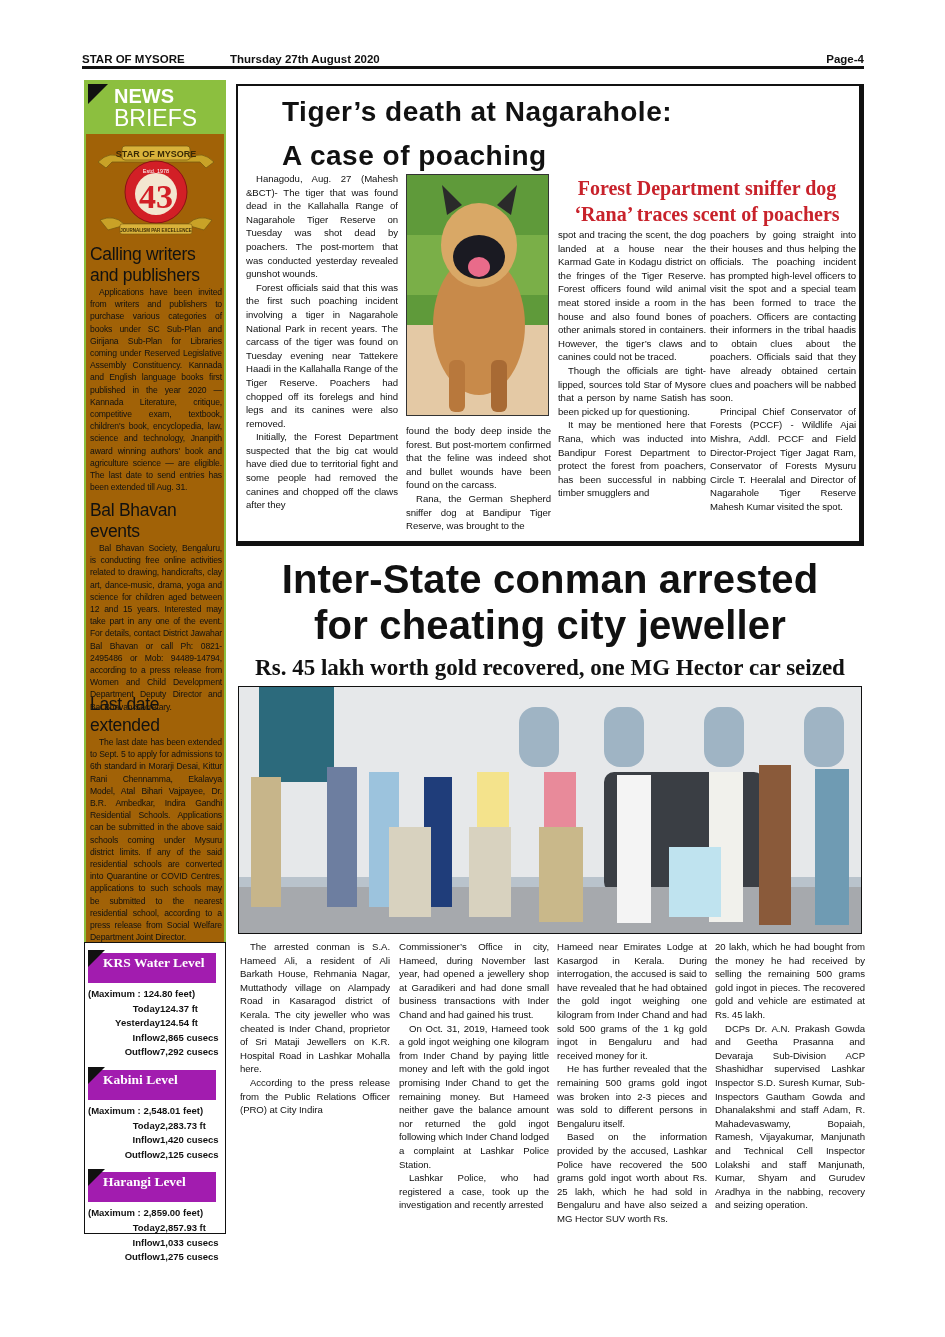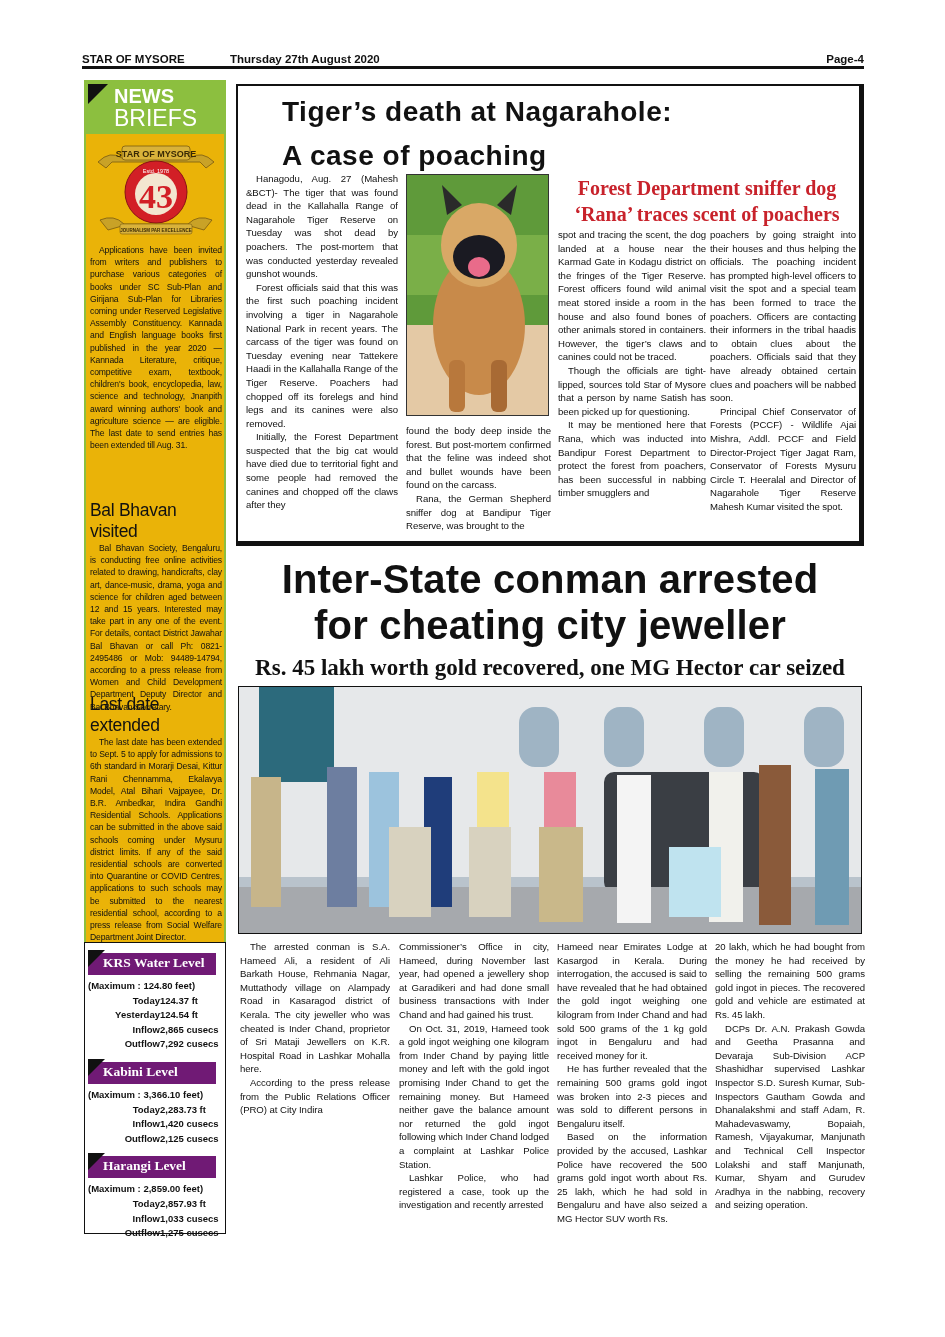--- a/index.html
+++ b/index.html
@@ -8,35 +8,35 @@
 
   .masthead { position: absolute; left: 82px; top: 53px; width: 782px; height: 16px;
     border-bottom: 3px solid #111; font-weight: bold; font-size: 11.5px; }
   .masthead span { position: absolute; top: 0; }
   .mh-paper { left: 0; }
   .mh-date { left: 148px; }
   .mh-page { right: 0; }
 
   
   .briefs { position: absolute; left: 84px; top: 80px; width: 142px; height: 1045px;
-    border: 2px solid #8cbf3f; background: #eab308; }
+    border: 2px solid #8cbf3f; background: #a16207; }
   .briefs-head { position: absolute; left: 0; top: 0; width: 138px; height: 52px; background: #8cbf3f; }
   .briefs-head .corner { position: absolute; left: 2px; top: 2px; width: 0; height: 0;
     border-top: 20px solid #111; border-right: 20px solid transparent; }
   .briefs-head .t1 { position: absolute; left: 28px; top: 4px; font-size: 20px; font-weight: bold; color: #fff; line-height: 20px; }
   .briefs-head .t2 { position: absolute; left: 28px; top: 23px; font-size: 23px; color: #fff; line-height: 26px; }
   .logo { position: absolute; left: 4px; top: 58px; width: 132px; height: 100px; }
   .brief { position: absolute; left: 4px; width: 132px; }
   .brief h3 { font-weight: normal; font-size: 17.5px; line-height: 21px; color: #111; letter-spacing: -0.3px; }
   .brief p { font-family: "Liberation Sans", sans-serif; font-size: 8.6px; line-height: 12.2px;
     text-align: justify; text-indent: 9px; letter-spacing: -0.15px; color: #111; }
 
   
   .dams { position: absolute; left: 84px; top: 942px; width: 142px; height: 292px; border: 1px solid #111; background: #fff; }
-  .dam-head { position: relative; margin: 10px 9px 4px 3px; height: 22px; background: #701a75; }
+  .dam-head { position: relative; margin: 10px 9px 4px 3px; height: 30px; background: #a21caf; }
   .dam-head .corner { position: absolute; left: 0; top: -3px; width: 0; height: 0;
     border-top: 17px solid #111; border-right: 17px solid transparent; }
   .dam-head span { position: absolute; left: 15px; top: 2px; font-family: "Liberation Serif", serif; font-weight: bold;
     font-size: 13.5px; color: #fff; white-space: nowrap; }
   .dam-row { display: flex; font-size: 9.5px; font-weight: bold; line-height: 14.6px; padding-left: 3px; text-align: right; }
   .dam-row .k { width: 72px; }
   .dam-max { font-size: 9.5px; font-weight: bold; line-height: 14.6px; padding-left: 3px; }
 
   
   .tiger { position: absolute; left: 236px; top: 84px; width: 628px; height: 462px; border: 2px solid #111; border-right-width: 5px; border-bottom-width: 5px; }
@@ -78,24 +78,25 @@
     <circle cx="66" cy="52" r="31" fill="#d21f26" stroke="#8a1016" stroke-width="1"></circle>
     <circle cx="66" cy="54" r="21" fill="#f3e6d0"></circle>
     <text x="66" y="33" text-anchor="middle" font-family="Liberation Sans, sans-serif" font-size="5.5" fill="#fff">Estd. 1978</text>
     <text x="66" y="68" text-anchor="middle" font-family="Liberation Serif, serif" font-weight="bold" font-size="34" fill="#d21f26">43</text>
     <path d="M10 80 Q24 74 34 84 L98 84 Q108 74 122 80 L114 90 L100 86 L32 86 L18 90 Z" fill="#c9a227" stroke="#7a5a10" stroke-width="0.8"></path>
     <rect x="30" y="84" width="72" height="10" rx="2" fill="#d9b23a" stroke="#7a5a10" stroke-width="0.6"></rect>
     <text x="66" y="91.5" text-anchor="middle" font-family="Liberation Sans, sans-serif" font-size="4.5" font-weight="bold" fill="#3a2a05">JOURNALISM PAR EXCELLENCE</text>
   </svg>
 
   <div class="brief" style="top:162px;">
+    <h3>Calling writers and publishers</h3>
     <p>Applications have been invited from writers and publishers to purchase various categories of books under SC Sub-Plan and Girijana Sub-Plan for Libraries coming under Reserved Legislative Assembly Constituency. Kannada and English language books first published in the year 2020 — Kannada Literature, critique, competitive exam, textbook, children's book, encyclopedia, law, science and technology, Jnanpith award winning authors' book and agriculture science — are eligible. The last date to send entries has been extended till Aug. 31.</p>
   </div>
   <div class="brief" style="top:418px;">
-    <h3>Bal Bhavan visited</h3>
+    <h3>Bal Bhavan events</h3>
     <p>Bal Bhavan Society, Bengaluru, is conducting free online activities related to drawing, handicrafts, clay art, dance-music, drama, yoga and science for children aged between 12 and 15 years. Interested may take part in any one of the event. For details, contact District Jawahar Bal Bhavan or call Ph: 0821-2495486 or Mob: 94489-14794, according to a press release from Women and Child Development Department Deputy Director and Bal Bhavan Secretary.</p>
   </div>
   <div class="brief" style="top:612px;">
     <h3>Last date extended</h3>
     <p>The last date has been extended to Sept. 5 to apply for admissions to 6th standard in Morarji Desai, Kittur Rani Chennamma, Ekalavya Model, Atal Bihari Vajpayee, Dr. B.R. Ambedkar, Indira Gandhi Residential Schools. Applications can be submitted in the above said schools coming under Mysuru district limits. If any of the said residential schools are converted into Quarantine or COVID Centres, applications to such schools may be submitted to the nearest residential school, according to a press release from Social Welfare Department Joint Director.</p>
   </div>
 </div>
 
 <div class="dams">
   <div>
@@ -119,21 +120,21 @@
     <div class="dam-row">
         <span class="k">Outflow</span>
         <span>7,292 cusecs</span>
       </div>
   </div>
   <div>
     <div class="dam-head">
       <div class="corner"></div>
       <span>Kabini Level</span>
     </div>
-    <div class="dam-max">(Maximum : 3,366.10 feet)</div>
+    <div class="dam-max">(Maximum : 2,548.01 feet)</div>
     <div class="dam-row">
         <span class="k">Today</span>
         <span>2,283.73 ft</span>
       </div>
     <div class="dam-row">
         <span class="k">Inflow</span>
         <span>1,420 cusecs</span>
       </div>
     <div class="dam-row">
         <span class="k">Outflow</span>

